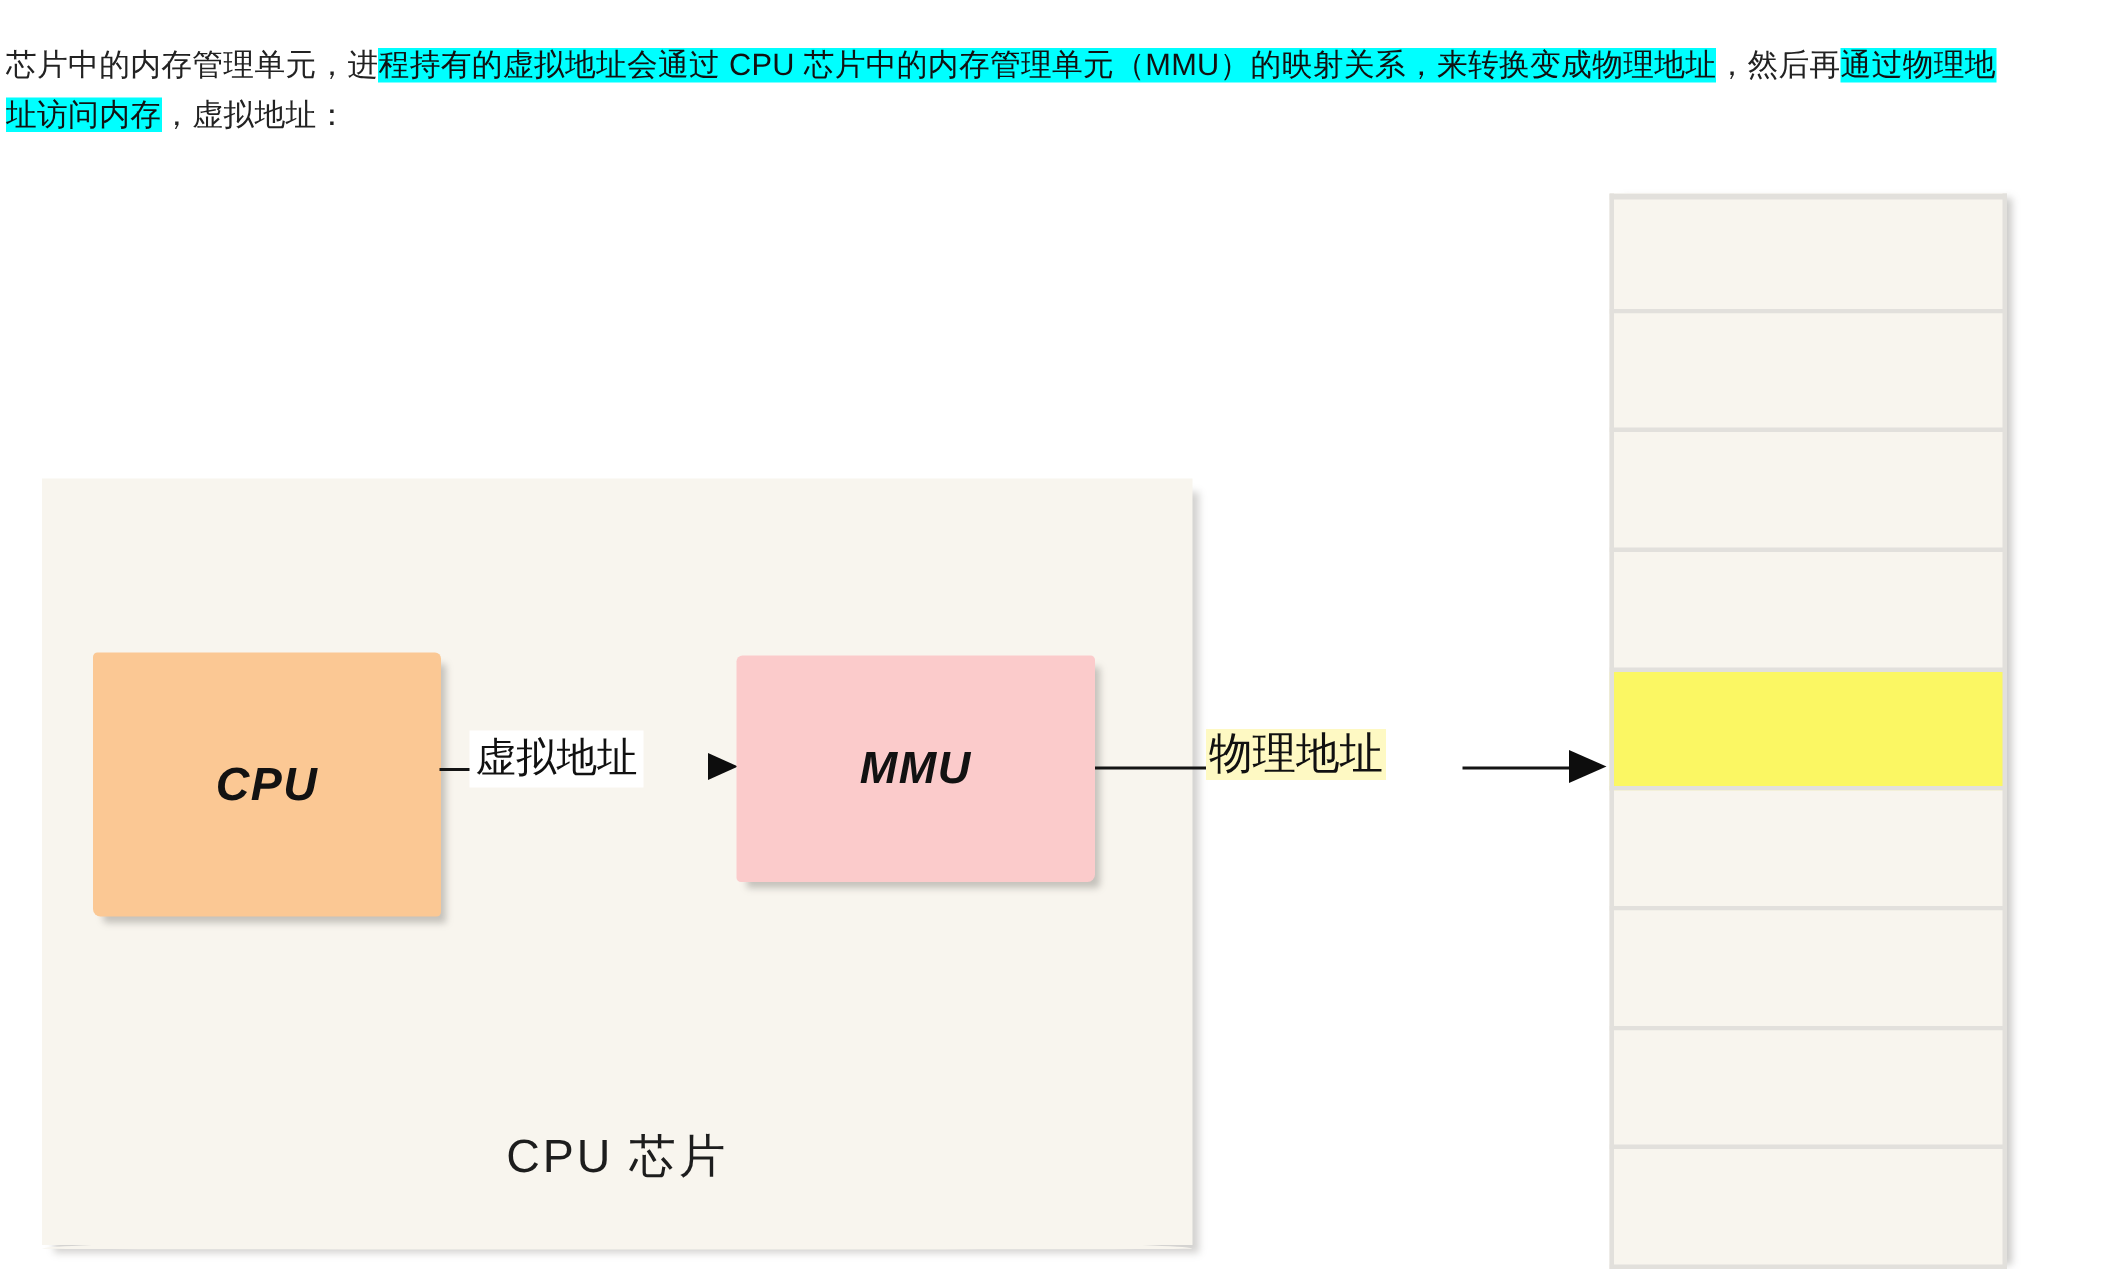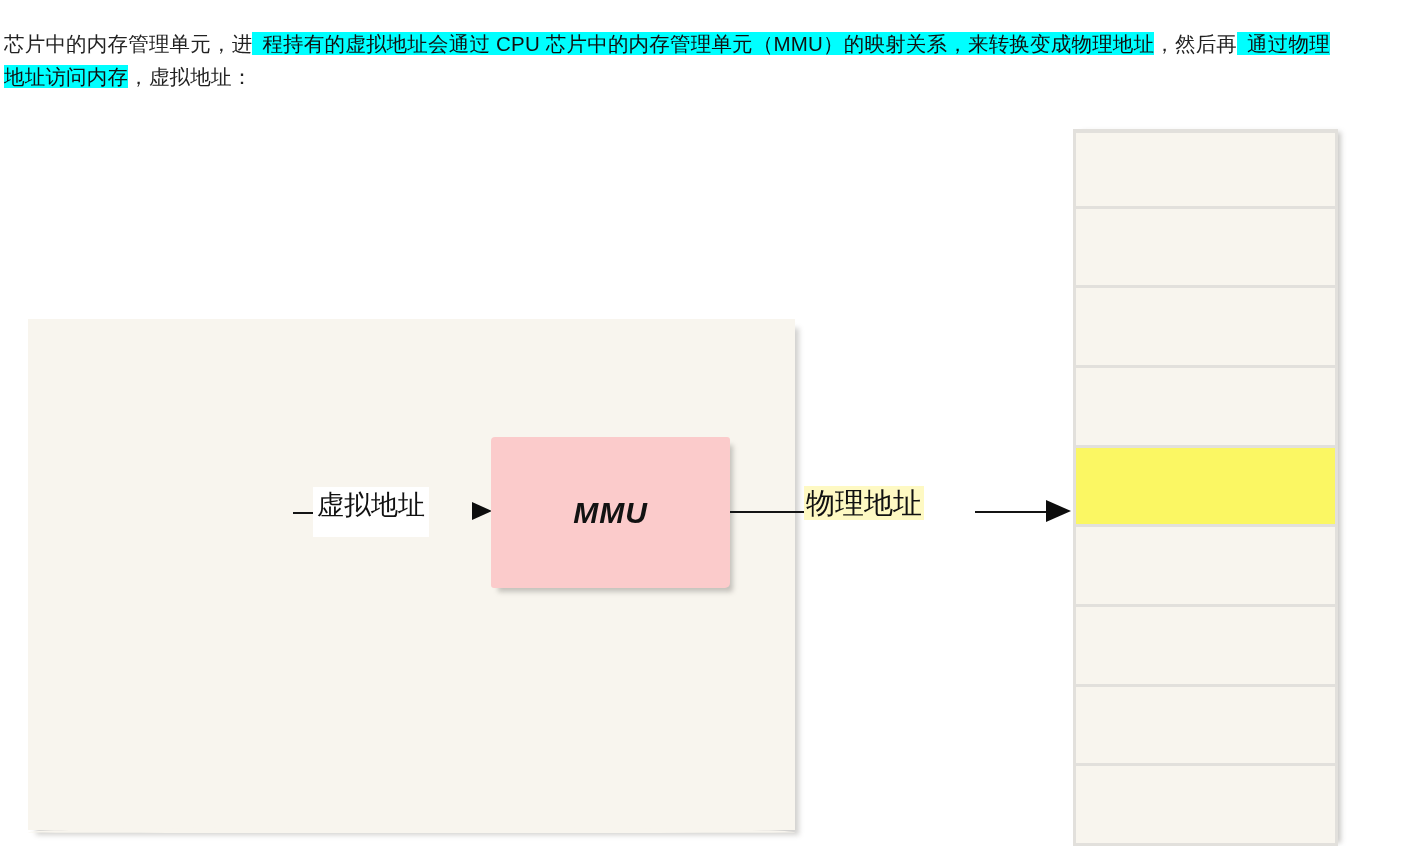--- a/index.html
+++ b/index.html
@@ -24,21 +24,20 @@
     width: 1330px;
     font-size: 20.5px;
     line-height: 33px;
     letter-spacing: 0.2px;
     color: #222222;
     white-space: normal;
   }
   #intro-paragraph .hl {
     background: #00FFFF;
     color: #111111;
-    padding-left: 10px;
   }
 
   
   #diagram {
     position: absolute;
     left: 0;
     top: 100px;
     width: 1410px;
     height: 746px;
   }
@@ -115,21 +114,21 @@
   #virtual-addr-line {
     left: 293px;
     top: 412px;
     width: 30px;
   }
   #virtual-addr-label {
     position: absolute;
     left: 313px;
     top: 387px;
     background: #ffffff;
-    padding: 1px 4px 15px 4px;
+    padding: 1px 4px 3px 4px;
     font-size: 27px;
     letter-spacing: 0px;
     color: #111111;
     line-height: 34px;
   }
   #virtual-addr-arrowhead {
     position: absolute;
     left: 472px;
     top: 402px;
     width: 0; height: 0;
@@ -211,34 +210,38 @@
 </style>
 </head>
 <body>
 
 <p id="intro-paragraph"><span>芯片中的内存管理单元，进</span><span class="hl" style="background: rgb(0, 255, 255);">程持有的虚拟地址会通过 CPU 芯片中的内存管理单元（MMU）的映射关系，来转换变成物理地址</span><span>，然后再</span><span class="hl" style="background: rgb(0, 255, 255);">通过物理地址访问内存</span><span>，虚拟地址：</span></p>
 
 <div id="diagram">
 
   <div id="cpu-chip-panel"></div>
 
+  <div class="node-box" id="cpu-box">
+    <span>CPU</span>
+  </div>
 
   <div class="conn-line" id="virtual-addr-line"></div>
   <div id="virtual-addr-label">虚拟地址</div>
   <div id="virtual-addr-arrowhead"></div>
 
   <div class="node-box" id="mmu-box">
     <span>MMU</span>
   </div>
 
   <div class="conn-line" id="physical-addr-line-a"></div>
   <div id="physical-addr-label">物理地址</div>
   <div class="conn-line" id="physical-addr-line-b"></div>
   <div id="physical-addr-arrowhead"></div>
 
+  <div id="cpu-chip-caption">CPU 芯片</div>
 
   <div id="memory-strip">
       <div class="memory-cell" style="height: 79.6667px; background: rgb(248, 245, 238);"></div>
       <div class="memory-cell" style="height: 79.6667px; background: rgb(248, 245, 238);"></div>
       <div class="memory-cell" style="height: 79.6667px; background: rgb(248, 245, 238);"></div>
       <div class="memory-cell" style="height: 79.6667px; background: rgb(248, 245, 238);"></div>
       <div class="memory-cell highlight" style="height: 79.6667px; background: rgb(251, 247, 99);"></div>
       <div class="memory-cell" style="height: 79.6667px; background: rgb(248, 245, 238);"></div>
       <div class="memory-cell" style="height: 79.6667px; background: rgb(248, 245, 238);"></div>
       <div class="memory-cell" style="height: 79.6667px; background: rgb(248, 245, 238);"></div>

